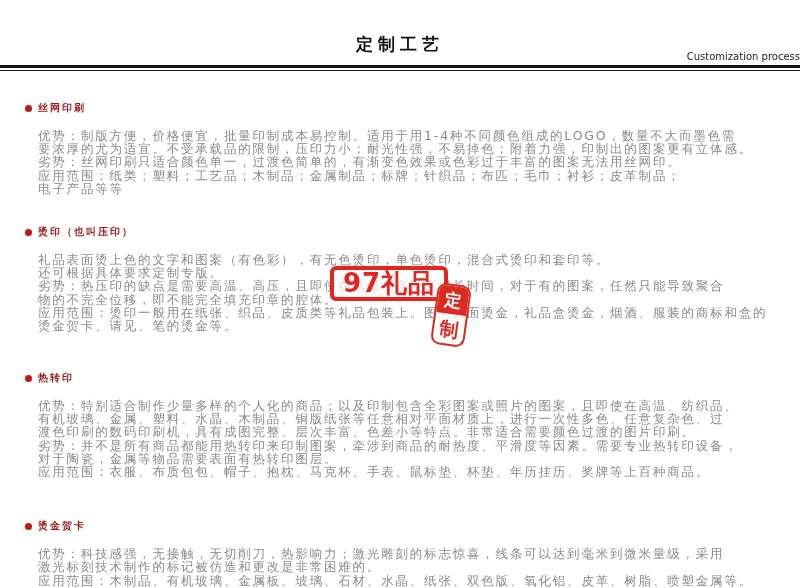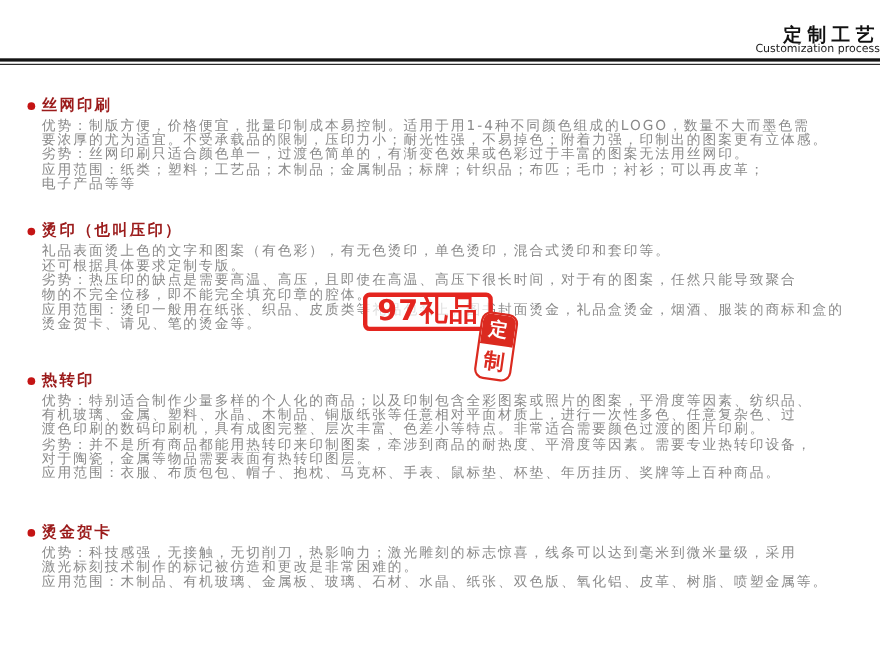--- a/index.html
+++ b/index.html
@@ -8,22 +8,22 @@
   .page {
     position: relative;
     width: 800px;
     height: 588px;
     background: #ffffff;
     overflow: hidden;
   }
   
   .header { position: relative; }
   .header-title {
-    margin-top: 21px;
-    text-align: right;
+    margin-top: 33px;
+    text-align: center;
     font-size: 17px;
     font-weight: bold;
     letter-spacing: 5px;
     color: #111111;
     height: 22px;
     line-height: 22px;
   }
   .header-subtitle {
     text-align: right;
     padding-right: 0;
@@ -41,36 +41,36 @@
   .content { margin-left: 38px; margin-right: 8px; }
   .section { position: relative; }
   .section:nth-child(1) { margin-top: 30px; }
   .section:nth-child(2) { margin-top: 30px; }
   .section:nth-child(3) { margin-top: 39px; }
   .section:nth-child(4) { margin-top: 41px; }
   .section-title {
     position: relative;
     height: 16px;
     line-height: 14px;
-    font-size: 14px;
+    font-size: 10px;
     font-weight: bold;
     letter-spacing: 2px;
     color: #9b1b1b;
     white-space: nowrap;
   }
   .bullet {
     position: absolute;
     left: -13px;
     top: 4px;
     width: 7px;
     height: 7px;
     border-radius: 50%;
     background: #c41414;
   }
-  .section-body { margin-top: 2px; }
+  .section-body { margin-top: 12px; }
   .line {
     height: 13.2px;
     line-height: 13.2px;
     font-size: 12.5px;
     letter-spacing: 1.8px;
     color: #8a8a8a;
     white-space: nowrap;
   }
   
   .watermark { position: absolute; left: 0; top: 0; width: 100%; height: 100%; pointer-events: none; }
@@ -136,39 +136,39 @@
     </div>
   </div>
 
   <div class="content" id="sections">
       <div class="section">
         <div class="section-title"><span class="bullet"></span><span>丝网印刷</span></div>
         <div class="section-body">
           <div class="line">优势：制版方便，价格便宜，批量印制成本易控制。适用于用1-4种不同颜色组成的LOGO，数量不大而墨色需</div>
           <div class="line">要浓厚的尤为适宜。不受承载品的限制，压印力小；耐光性强，不易掉色；附着力强，印制出的图案更有立体感。</div>
           <div class="line">劣势：丝网印刷只适合颜色单一，过渡色简单的，有渐变色效果或色彩过于丰富的图案无法用丝网印。</div>
-          <div class="line">应用范围：纸类；塑料；工艺品；木制品；金属制品；标牌；针织品；布匹；毛巾；衬衫；可以再皮革；</div>
+          <div class="line">应用范围：纸类；塑料；工艺品；木制品；金属制品；标牌；针织品；布匹；毛巾；衬衫；皮革制品；</div>
           <div class="line">电子产品等等</div>
         </div>
       </div>
       <div class="section">
         <div class="section-title"><span class="bullet"></span><span>烫印（也叫压印）</span></div>
         <div class="section-body">
           <div class="line">礼品表面烫上色的文字和图案（有色彩），有无色烫印，单色烫印，混合式烫印和套印等。</div>
           <div class="line">还可根据具体要求定制专版。</div>
           <div class="line">劣势：热压印的缺点是需要高温、高压，且即使在高温、高压下很长时间，对于有的图案，任然只能导致聚合</div>
           <div class="line">物的不完全位移，即不能完全填充印章的腔体。</div>
           <div class="line">应用范围：烫印一般用在纸张、织品、皮质类等礼品包装上。图书封面烫金，礼品盒烫金，烟酒、服装的商标和盒的</div>
           <div class="line">烫金贺卡、请见、笔的烫金等。</div>
         </div>
       </div>
       <div class="section">
         <div class="section-title"><span class="bullet"></span><span>热转印</span></div>
         <div class="section-body">
-          <div class="line">优势：特别适合制作少量多样的个人化的商品；以及印制包含全彩图案或照片的图案，平滑度等因素、纺织品、</div>
+          <div class="line">优势：特别适合制作少量多样的个人化的商品；以及印制包含全彩图案或照片的图案，且即使在高温、纺织品、</div>
           <div class="line">有机玻璃、金属、塑料、水晶、木制品、铜版纸张等任意相对平面材质上，进行一次性多色、任意复杂色、过</div>
           <div class="line">渡色印刷的数码印刷机，具有成图完整、层次丰富、色差小等特点。非常适合需要颜色过渡的图片印刷。</div>
           <div class="line">劣势：并不是所有商品都能用热转印来印制图案，牵涉到商品的耐热度、平滑度等因素。需要专业热转印设备，</div>
           <div class="line">对于陶瓷，金属等物品需要表面有热转印图层。</div>
           <div class="line">应用范围：衣服、布质包包、帽子、抱枕、马克杯、手表、鼠标垫、杯垫、年历挂历、奖牌等上百种商品。</div>
         </div>
       </div>
       <div class="section">
         <div class="section-title"><span class="bullet"></span><span>烫金贺卡</span></div>
         <div class="section-body">

